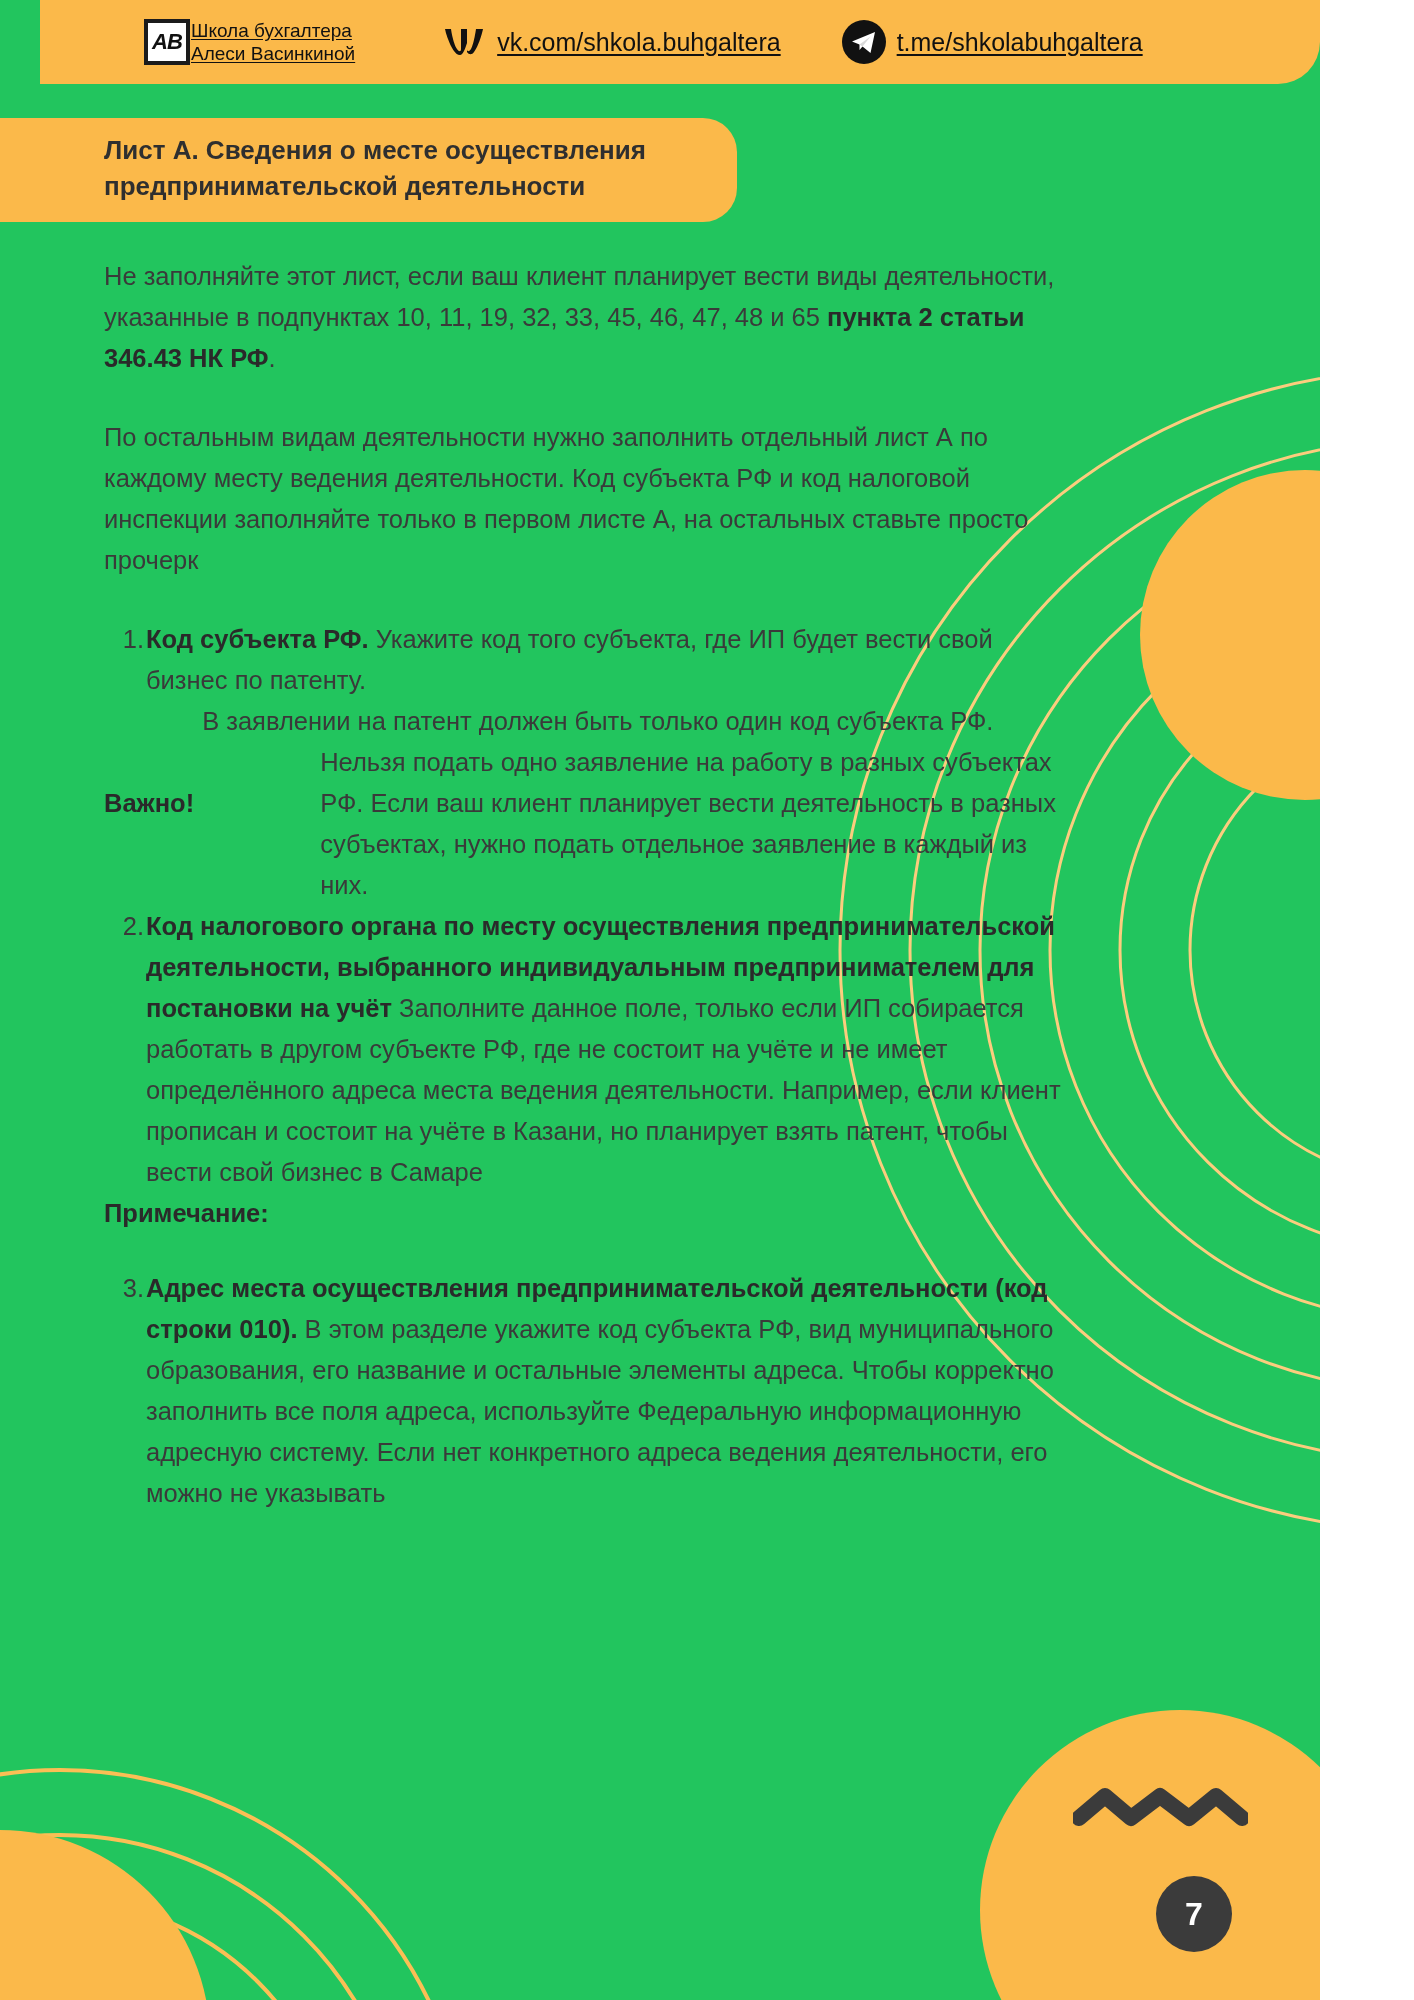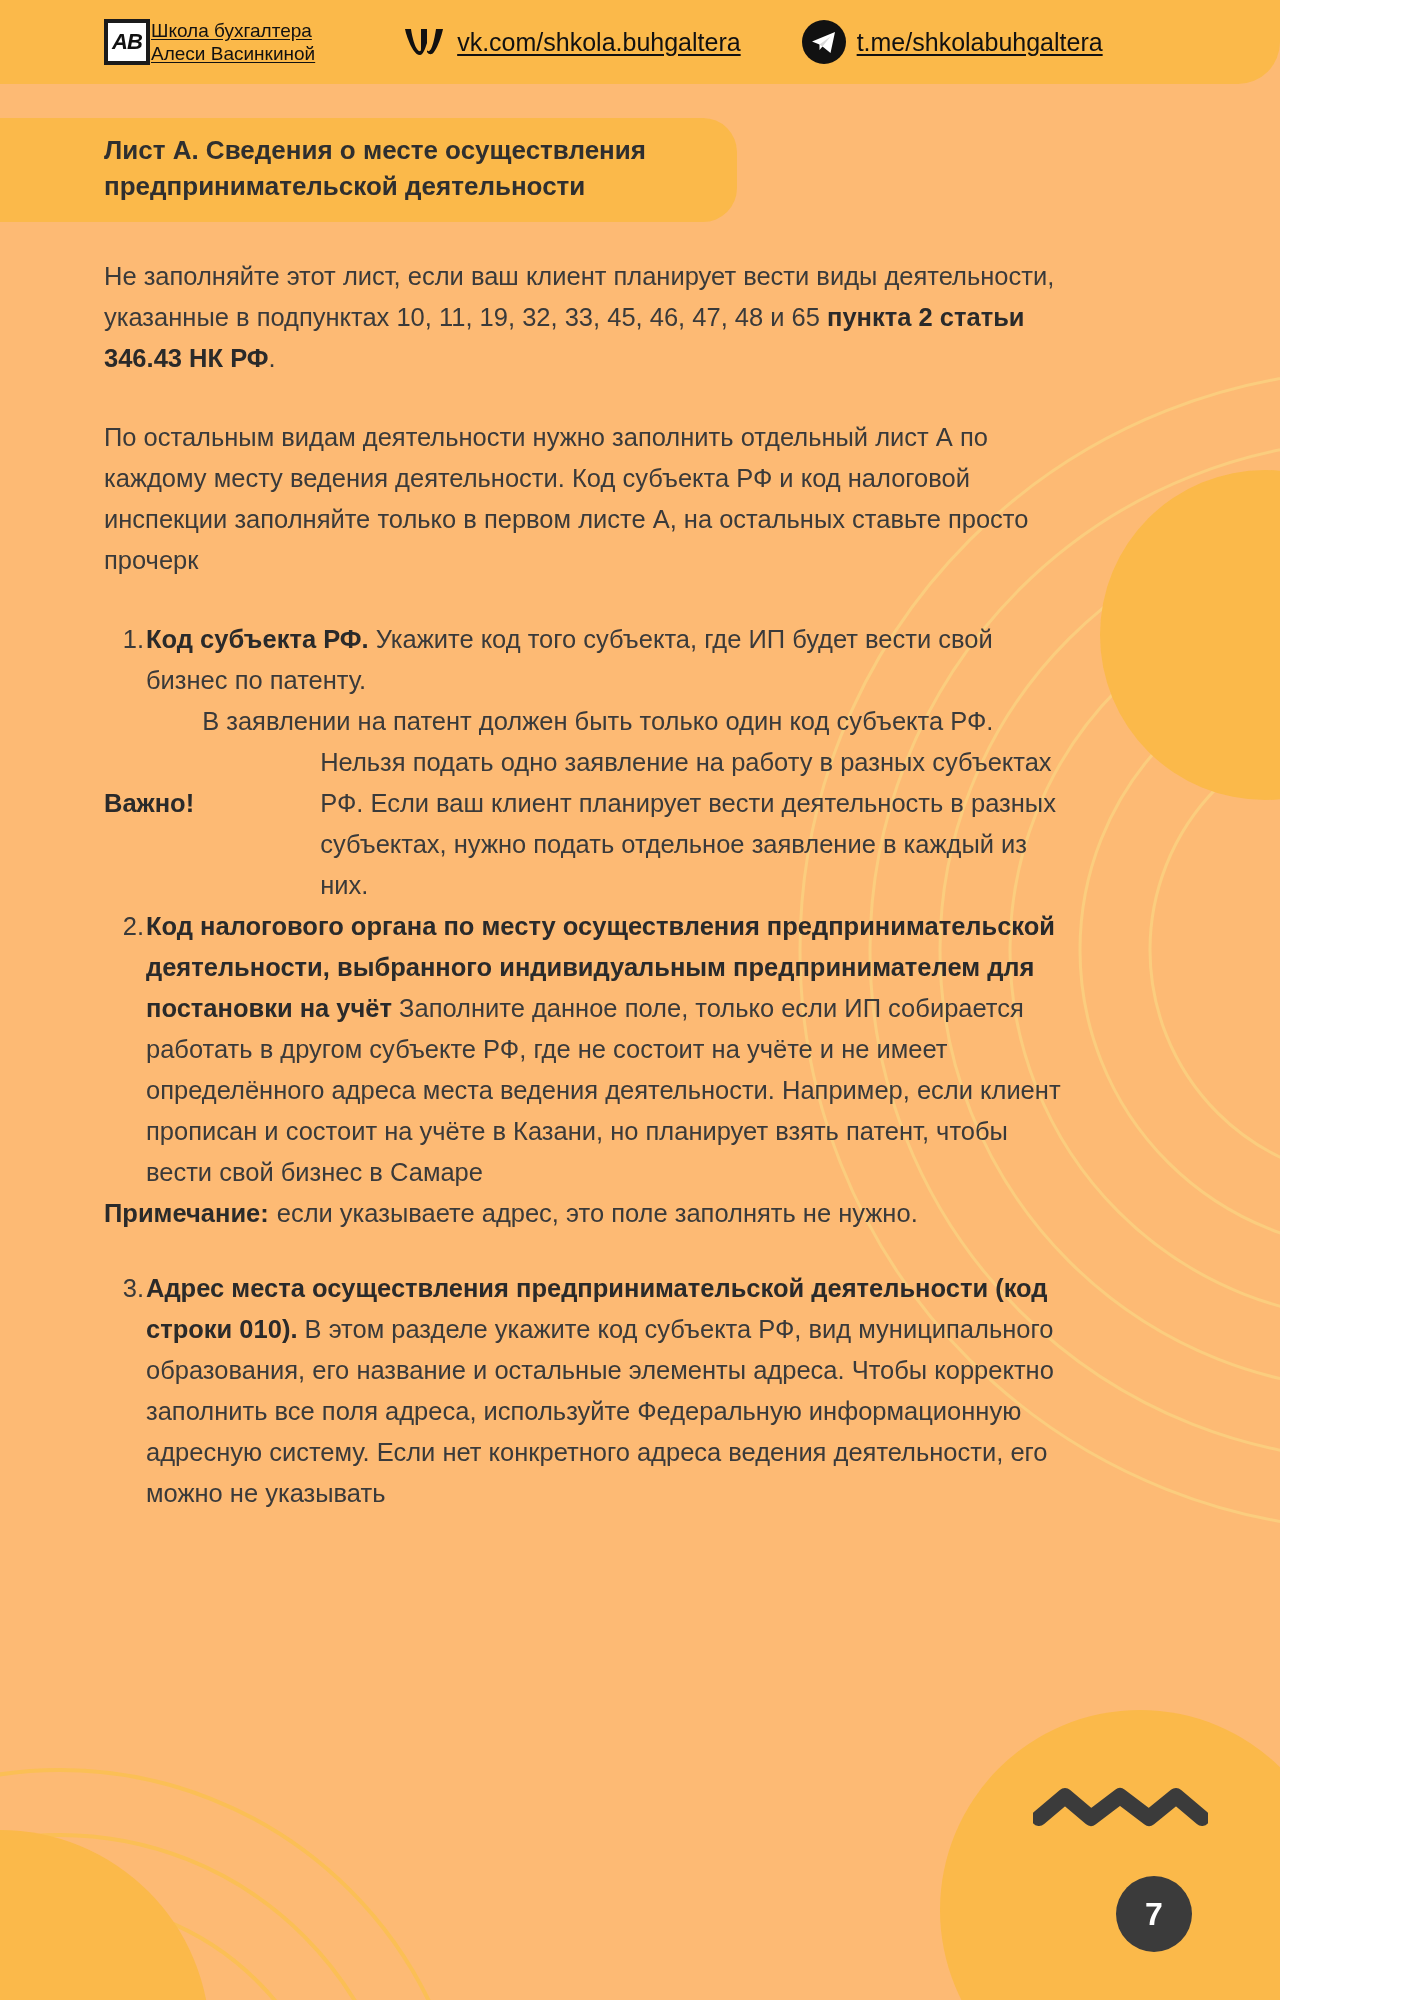--- a/index.html
+++ b/index.html
@@ -8,22 +8,23 @@
     background: #ffffff;
   }
   body {
     font-family: "Liberation Sans", "DejaVu Sans", sans-serif;
   }
 
   .page {
     position: relative;
     width: 1280px;
     height: 2000px;
-    background: #fdba74;
+    background: #22c55e;
     overflow: hidden;
+    padding-left: 40px;
   }
 
   
   .deco {
     position: absolute;
     pointer-events: none;
   }
   .deco-right {
     top: 350px;
     right: -240px;
@@ -323,21 +324,20 @@
         <span class="note-body note-inline"> В заявлении на патент должен быть только один код субъекта РФ. Нельзя подать одно заявление на работу в разных субъектах РФ. Если ваш клиент планирует вести деятельность в разных субъектах, нужно подать отдельное заявление в каждый из них.</span>
       </div>
 
       <li class="num-item">
         <span class="marker">2.</span>
         <span class="body"><b>Код налогового органа по месту осуществления предпринимательской деятельности, выбранного индивидуальным предпринимателем для постановки на учёт</b><span> Заполните данное поле, только если ИП собирается работать в другом субъекте РФ, где не состоит на учёте и не имеет определённого адреса места ведения деятельности. Например, если клиент прописан и состоит на учёте в Казани, но планирует взять патент, чтобы вести свой бизнес в Самаре</span></span>
       </li>
 
       <div class="note-block">
         <span class="note-label">Примечание:</span>
-        <span class="note-body note-inline"> если указываете адрес, это поле заполнять не нужно.</span>
       </div>
 
       <div class="gap-lg"></div>
 
       <li class="num-item">
         <span class="marker">3.</span>
         <span class="body"><b>Адрес места осуществления предпринимательской деятельности (код строки 010).</b><span> В этом разделе укажите код субъекта РФ, вид муниципального образования, его название и остальные элементы адреса. Чтобы корректно заполнить все поля адреса, используйте Федеральную информационную адресную систему. Если нет конкретного адреса ведения деятельности, его можно не указывать</span></span>
       </li>
 
     </ol>

